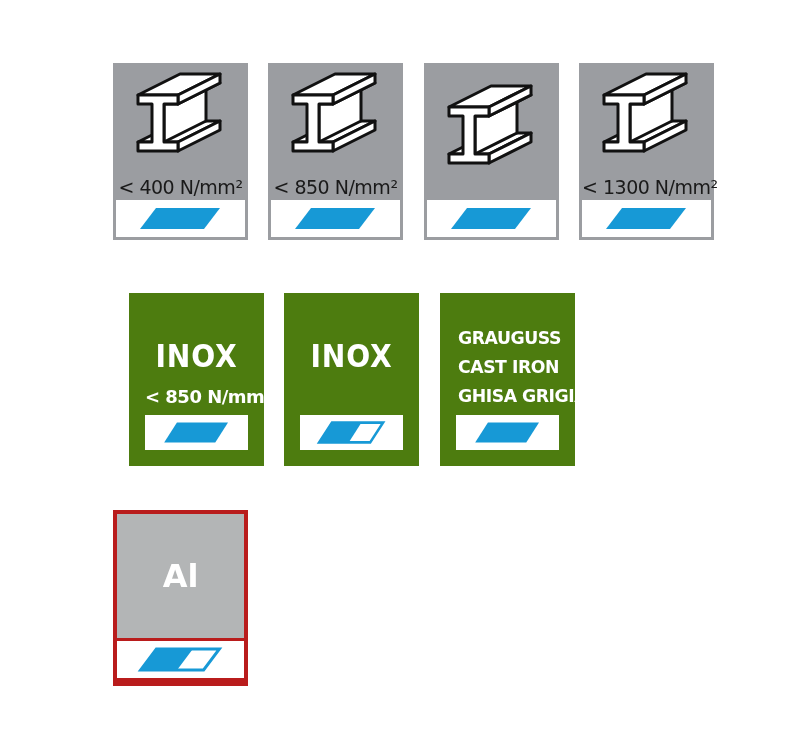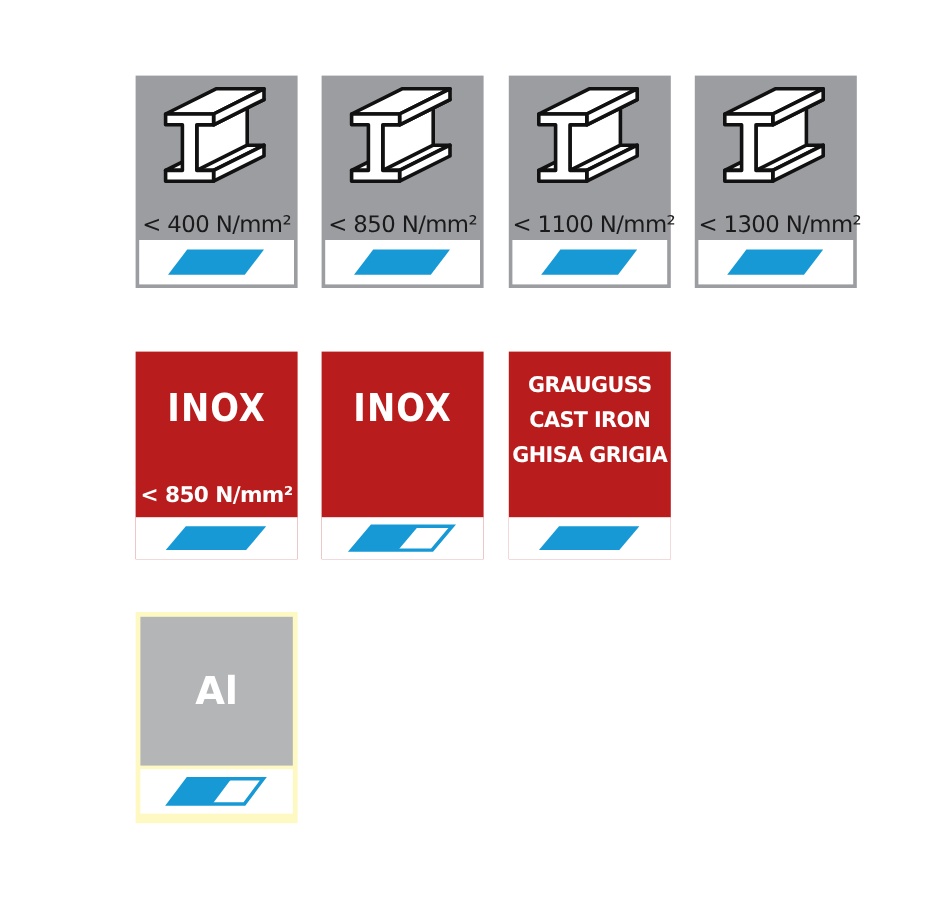--- a/index.html
+++ b/index.html
@@ -19,39 +19,39 @@
   .ibeam-wrap{flex:1;display:flex;align-items:center;justify-content:center;padding-top:4px;}
   .ibeam-wrap svg{width:106px;height:102px;}
   .strength{
     text-align:center;font-size:19px;font-weight:400;color:#1a1a1a;
     letter-spacing:-0.5px;line-height:22px;margin-bottom:2px;white-space:nowrap;
   }
   .strip{background:#ffffff;height:37px;position:relative;}
   .strip svg{display:block;width:100%;height:100%;}
 
   
-  .dark{background:#b91c1c;padding:0;}
+  .dark{background:#4d7c0f;padding:16px;margin-left:16px;}
   .inox-title{
     margin-top:28px;text-align:center;color:#ffffff;font-size:32px;font-weight:700;
     letter-spacing:1px;line-height:38px;transform:scaleX(.88);
   }
   .spacer{flex:1;}
   .strength-light{
     text-align:center;font-size:18px;font-weight:700;color:#ffffff;
     letter-spacing:-0.5px;line-height:22px;margin-bottom:7px;white-space:nowrap;
   }
   .strip-dark{height:35px;}
   .cast-lines{margin-top:18px;display:flex;flex-direction:column;gap:7px;}
   .cast-line{
     text-align:center;color:#ffffff;font-size:18px;font-weight:700;
     letter-spacing:-0.5px;line-height:22px;white-space:nowrap;transform:scaleX(.96);
   }
 
   
-  .alu{background:#fef9c3;padding:4px 4px 8px 4px;}
+  .alu{background:#b91c1c;padding:4px 4px 8px 4px;}
   .alu-inner{
     flex:1;background:#b3b5b6;display:flex;align-items:center;justify-content:center;
     margin-bottom:3px;
   }
   .alu-label{color:#ffffff;font-size:32px;font-weight:700;letter-spacing:0px;}
 </style>
 </head>
 <body>
 
 <div class="canvas">
@@ -101,21 +101,20 @@
       <svg viewBox="0 0 106 84" fill="#ffffff" stroke="#111111" stroke-width="3" stroke-linejoin="round">
         <polygon points="10,61 50,61 92,40 52,40"></polygon>
         <polygon points="50,61 92,40 92,49 50,70"></polygon>
         <polygon points="36,23 78,2 78,40 36,61"></polygon>
         <polygon points="36,23 50,23 92,2 78,2"></polygon>
         <polygon points="10,14 52,-7 92,-7 50,14"></polygon>
         <polygon points="50,14 92,-7 92,2 50,23"></polygon>
         <path d="M10,14 H50 V23 H36 V61 H50 V70 H10 V61 H24 V23 H10 Z"></path>
       </svg>
     </div>
-    <div class="strength">&lt; 1100 N/mm²</div>
     <div class="strip">
       <svg viewBox="0 0 129 37" preserveAspectRatio="none">
         <polygon points="40,8 104,8 88,29 24,29" fill="#1799d6"></polygon>
       </svg>
     </div>
   </div>
 
   <div class="tile steel r1 c4">
     <div class="ibeam-wrap">
       <svg viewBox="0 0 106 84" fill="#ffffff" stroke="#111111" stroke-width="3" stroke-linejoin="round">

